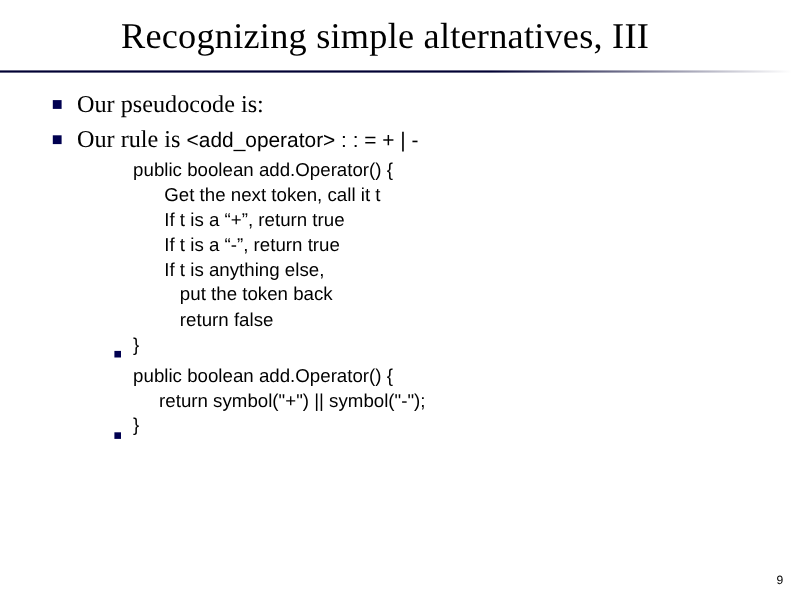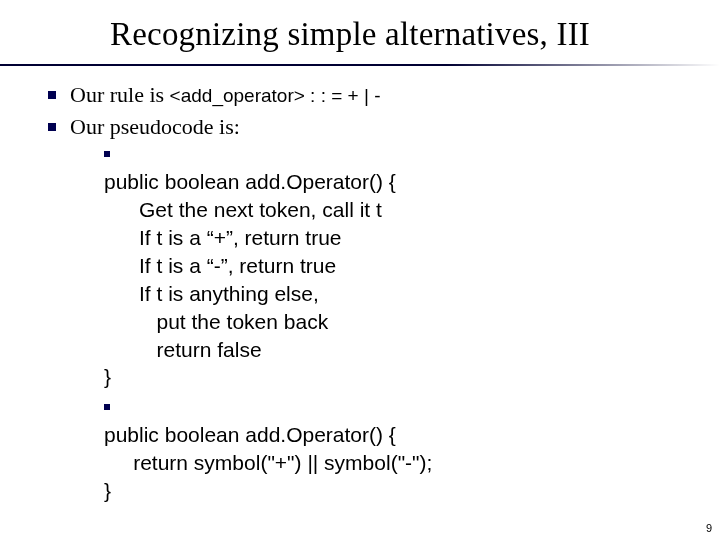--- a/index.html
+++ b/index.html
@@ -53,26 +53,25 @@
   .lvl1 .text {
     flex: 1;
   }
   .lvl2-block {
     padding-left: 56px;
     margin-top: 2px;
     margin-bottom: 6px;
   }
   .lvl2 {
     display: flex;
-    align-items: flex-start;
+    align-items: flex-end;
     gap: 11px;
     font-family: Verdana, Geneva, sans-serif;
-    font-size: 21px;
+    font-size: 17px;
     line-height: 1.33;
-    flex-direction: column;
   }
   .lvl2 .bullet {
     width: 6px;
     height: 6px;
     background: #000050;
     flex: 0 0 6px;
     margin-top: 7px;
   }
   .lvl2 .code {
     white-space: pre;
@@ -95,28 +94,28 @@
 
 <div class="slide">
 
   <div class="title">Recognizing simple alternatives, III</div>
   <div class="title-underline"></div>
 
   <div class="body">
 
     <div class="lvl1">
       <div class="bullet"></div>
-      <div class="text">
-        <span>Our rule is </span><span class="grammar">&lt;add_operator&gt; : : = + | -</span>
-      </div>
+      <div class="text">Our pseudocode is:</div>
     </div>
 
     <div class="lvl1">
       <div class="bullet"></div>
-      <div class="text">Our pseudocode is:</div>
+      <div class="text">
+        <span>Our rule is </span><span class="grammar">&lt;add_operator&gt; : : = + | -</span>
+      </div>
     </div>
 
     <div class="lvl2-block">
       <div class="lvl2">
         <div class="bullet"></div>
         <div class="code">public boolean add.Operator() {
       Get the next token, call it t
       If t is a “+”, return true
       If t is a “-”, return true
       If t is anything else,

